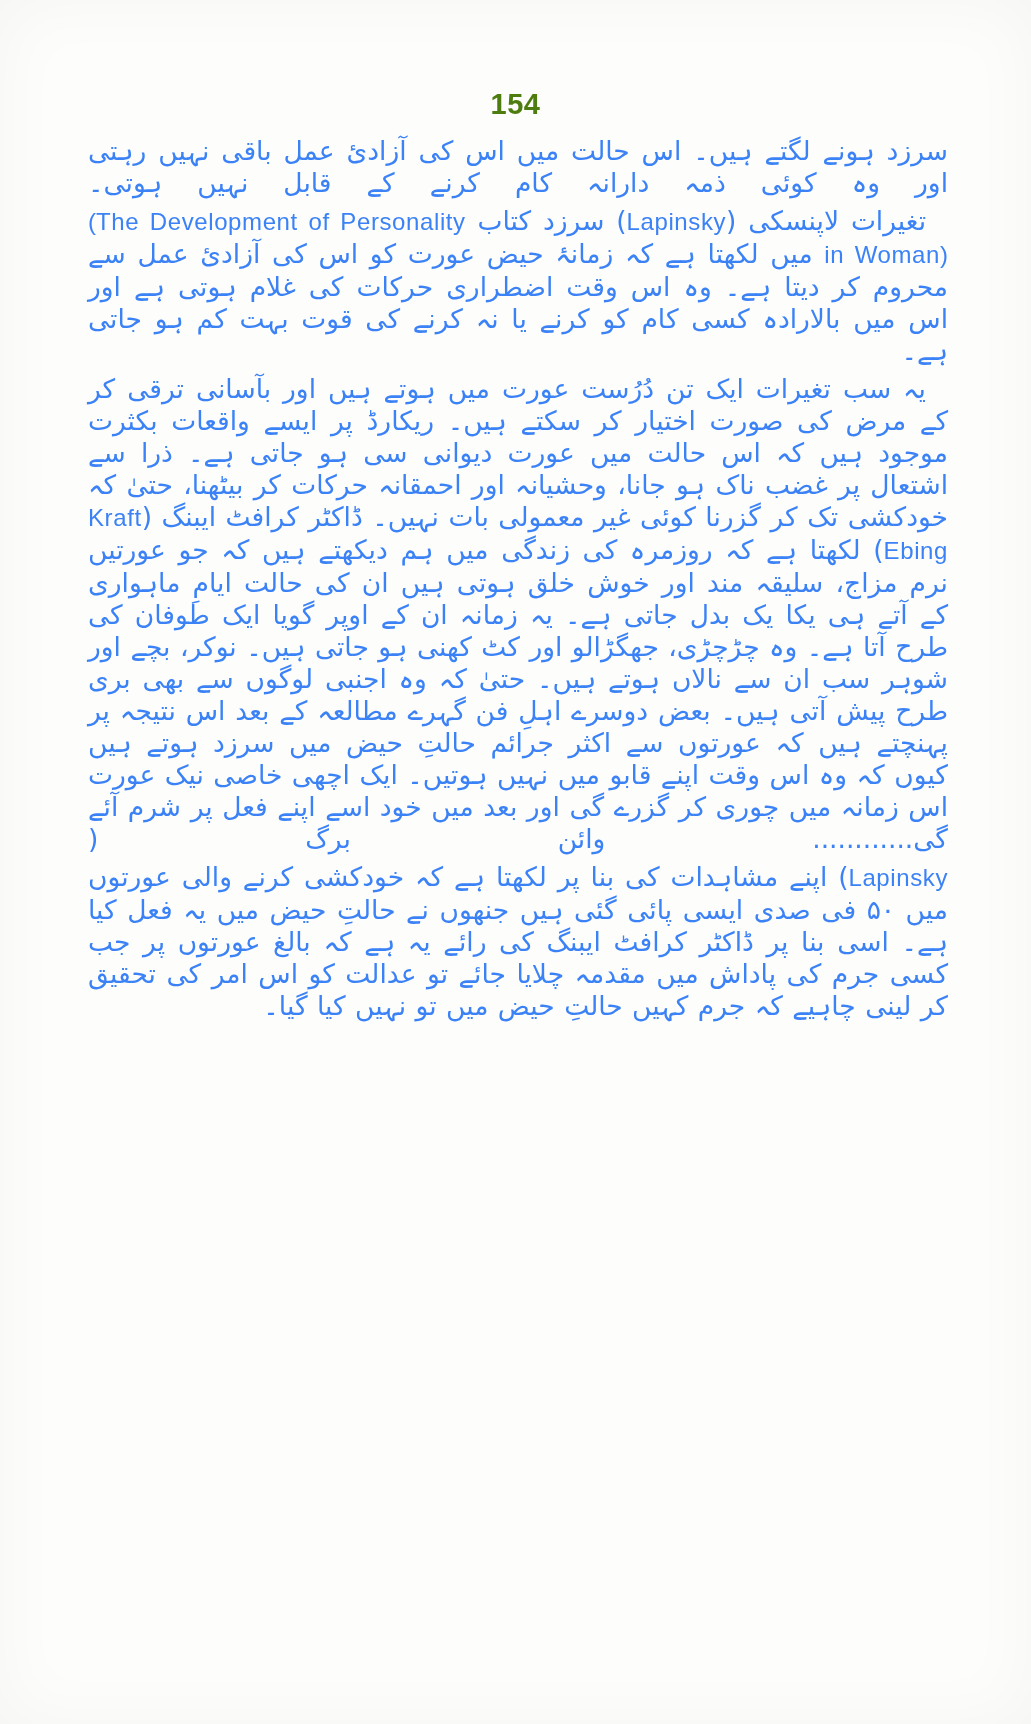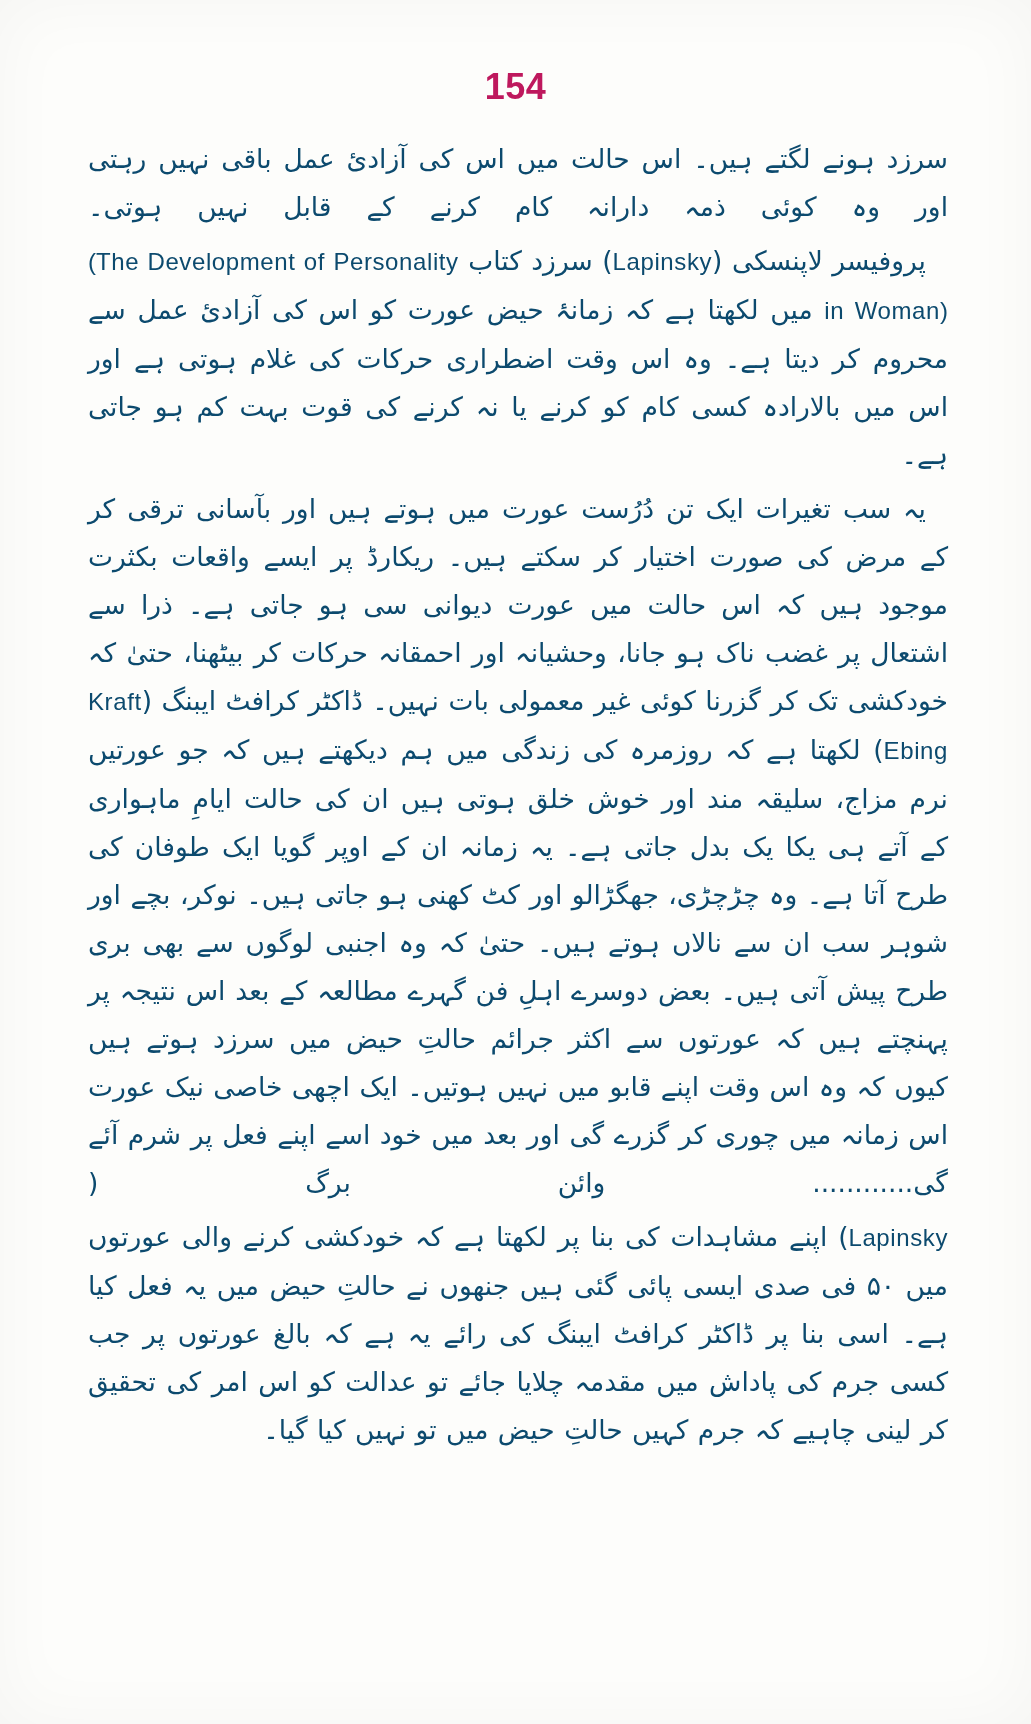--- a/index.html
+++ b/index.html
@@ -13,46 +13,46 @@
   .page {
     position: relative;
     width: 1031px;
     height: 1724px;
     background: #fdfdfb;
     overflow: hidden;
     box-sizing: border-box;
   }
   .page-number {
     position: absolute;
-    top: 66px;
+    top: 88px;
     left: 0;
     width: 100%;
     text-align: center;
     font-family: "Liberation Sans", sans-serif;
-    font-size: 36px;
+    font-size: 29px;
     font-weight: 700;
-    color: #be185d;
+    color: #4d7c0f;
     letter-spacing: 0.5px;
   }
   .body-text {
     position: absolute;
     top: 135px;
     left: 88px;
     width: 860px;
     direction: rtl;
     text-align: justify;
     text-align-last: justify;
     unicode-bidi: plaintext;
   }
   .para {
     margin: 0 0 6px 0;
     font-family: "DejaVu Sans", sans-serif;
     font-size: 26.5px;
-    line-height: 48px;
-    color: #0c4a6e;
+    line-height: 32px;
+    color: #3b82f6;
     direction: rtl;
     text-align: justify;
     text-align-last: justify;
     word-spacing: 1px;
   }
   .para.indent {
     text-indent: 22px;
   }
   .para .latin {
     font-family: "Liberation Sans", sans-serif;
@@ -79,21 +79,21 @@
 
   <div class="page-number">154</div>
 
   <div class="body-text">
 
     <p class="para">
       <span>سرزد ہونے لگتے ہیں۔ اس حالت میں اس کی آزادیٔ عمل باقی نہیں رہتی اور وہ کوئی ذمہ دارانہ کام کرنے کے قابل نہیں ہوتی۔</span>
     </p>
 
     <p class="para indent">
-      <span>پروفیسر لاپنسکی (</span><span class="latin">Lapinsky</span><span>) سرزد کتاب </span><span class="latin">(The Development of Personality in Woman)</span><span> میں لکھتا ہے کہ زمانۂ حیض عورت کو اس کی آزادیٔ عمل سے محروم کر دیتا ہے۔ وہ اس وقت اضطراری حرکات کی غلام ہوتی ہے اور اس میں بالارادہ کسی کام کو کرنے یا نہ کرنے کی قوت بہت کم ہو جاتی ہے۔</span>
+      <span>تغیرات لاپنسکی (</span><span class="latin">Lapinsky</span><span>) سرزد کتاب </span><span class="latin">(The Development of Personality in Woman)</span><span> میں لکھتا ہے کہ زمانۂ حیض عورت کو اس کی آزادیٔ عمل سے محروم کر دیتا ہے۔ وہ اس وقت اضطراری حرکات کی غلام ہوتی ہے اور اس میں بالارادہ کسی کام کو کرنے یا نہ کرنے کی قوت بہت کم ہو جاتی ہے۔</span>
     </p>
 
     <p class="para indent">
       <span>یہ سب تغیرات ایک تن دُرُست عورت میں ہوتے ہیں اور بآسانی ترقی کر کے مرض کی صورت اختیار کر سکتے ہیں۔ ریکارڈ پر ایسے واقعات بکثرت موجود ہیں کہ اس حالت میں عورت دیوانی سی ہو جاتی ہے۔ ذرا سے اشتعال پر غضب ناک ہو جانا، وحشیانہ اور احمقانہ حرکات کر بیٹھنا، حتیٰ کہ خودکشی تک کر گزرنا کوئی غیر معمولی بات نہیں۔ ڈاکٹر کرافٹ ایبنگ (</span><span class="latin">Kraft Ebing</span><span>) لکھتا ہے کہ روزمرہ کی زندگی میں ہم دیکھتے ہیں کہ جو عورتیں نرم مزاج، سلیقہ مند اور خوش خلق ہوتی ہیں ان کی حالت ایامِ ماہواری کے آتے ہی یکا یک بدل جاتی ہے۔ یہ زمانہ ان کے اوپر گویا ایک طوفان کی طرح آتا ہے۔ وہ چڑچڑی، جھگڑالو اور کٹ کھنی ہو جاتی ہیں۔ نوکر، بچے اور شوہر سب ان سے نالاں ہوتے ہیں۔ حتیٰ کہ وہ اجنبی لوگوں سے بھی بری طرح پیش آتی ہیں۔ بعض دوسرے اہلِ فن گہرے مطالعہ کے بعد اس نتیجہ پر پہنچتے ہیں کہ عورتوں سے اکثر جرائم حالتِ حیض میں سرزد ہوتے ہیں کیوں کہ وہ اس وقت اپنے قابو میں نہیں ہوتیں۔ ایک اچھی خاصی نیک عورت اس زمانہ میں چوری کر گزرے گی اور بعد میں خود اسے اپنے فعل پر شرم آئے گی............ وائن برگ (</span>
     </p>
 
     <p class="para last">
       <span class="latin">Lapinsky</span><span>) اپنے مشاہدات کی بنا پر لکھتا ہے کہ خودکشی کرنے والی عورتوں میں ۵۰ فی صدی ایسی پائی گئی ہیں جنھوں نے حالتِ حیض میں یہ فعل کیا ہے۔ اسی بنا پر ڈاکٹر کرافٹ ایبنگ کی رائے یہ ہے کہ بالغ عورتوں پر جب کسی جرم کی پاداش میں مقدمہ چلایا جائے تو عدالت کو اس امر کی تحقیق کر لینی چاہیے کہ جرم کہیں حالتِ حیض میں تو نہیں کیا گیا۔</span>
     </p>
 

